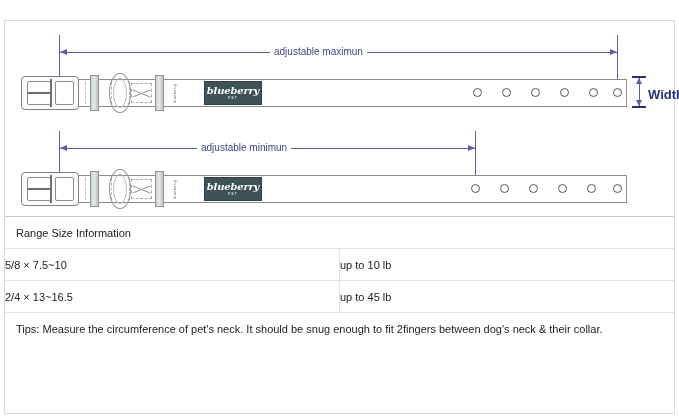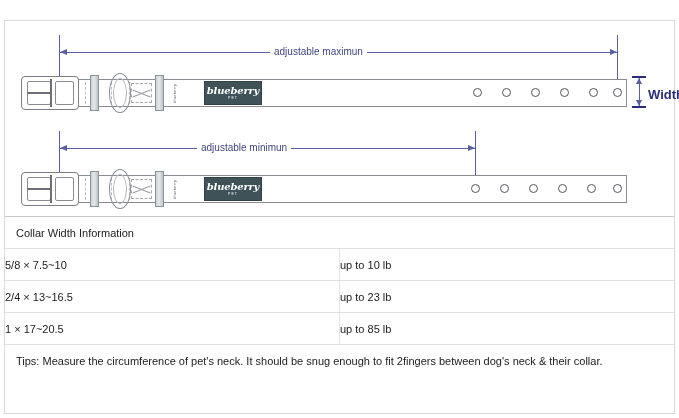--- a/index.html
+++ b/index.html
@@ -336,33 +336,29 @@
     <div class="hole" style="left:524px;top:163px;"></div>
     <div class="hole" style="left:553px;top:163px;"></div>
     <div class="hole" style="left:582px;top:163px;"></div>
     <div class="hole" style="left:608px;top:163px;"></div>
   </div>
 
   <div class="table-panel">
     <table class="tbl">
       <tbody>
           <tr>
-        <td class="caption-cell" colspan="2">Collar Width Information</td>
+        <td class="caption-cell" colspan="2">Range Size Information</td>
       </tr>
       <tr>
         <td class="cell">5/8 × 7.5~10</td>
         <td class="cell divider">up to 10 lb</td>
       </tr>
       <tr>
         <td class="cell">2/4 × 13~16.5</td>
-        <td class="cell divider">up to 23 lb</td>
-      </tr>
-      <tr>
-        <td class="cell">1 × 17~20.5</td>
-        <td class="cell divider">up to 85 lb</td>
+        <td class="cell divider">up to 45 lb</td>
       </tr>
       <tr>
         <td class="tips-cell" colspan="2">Tips: Measure the circumference of pet's neck. It should be snug enough to fit 2fingers between dog's neck &amp; their collar.</td>
       </tr>
     </tbody>
       </table>
   </div>
 
 </div>
 

